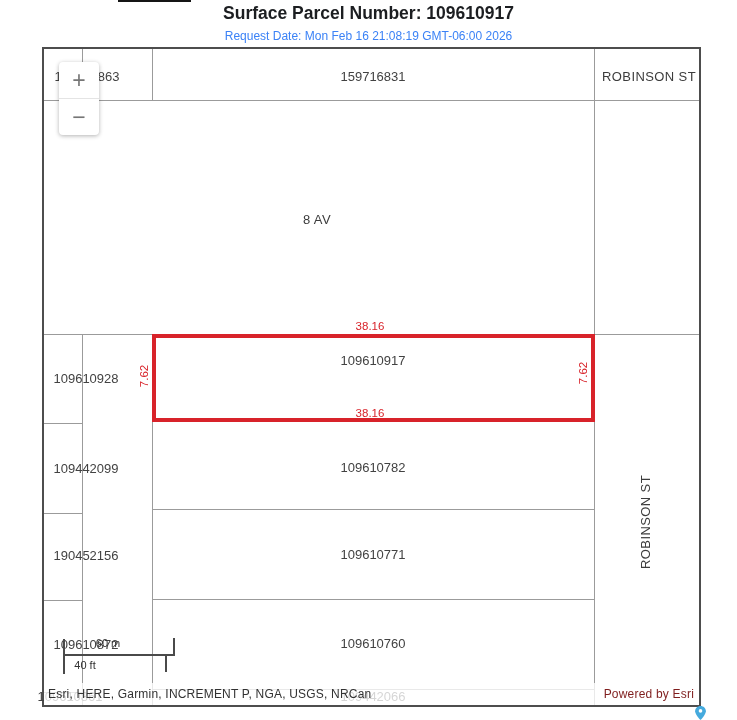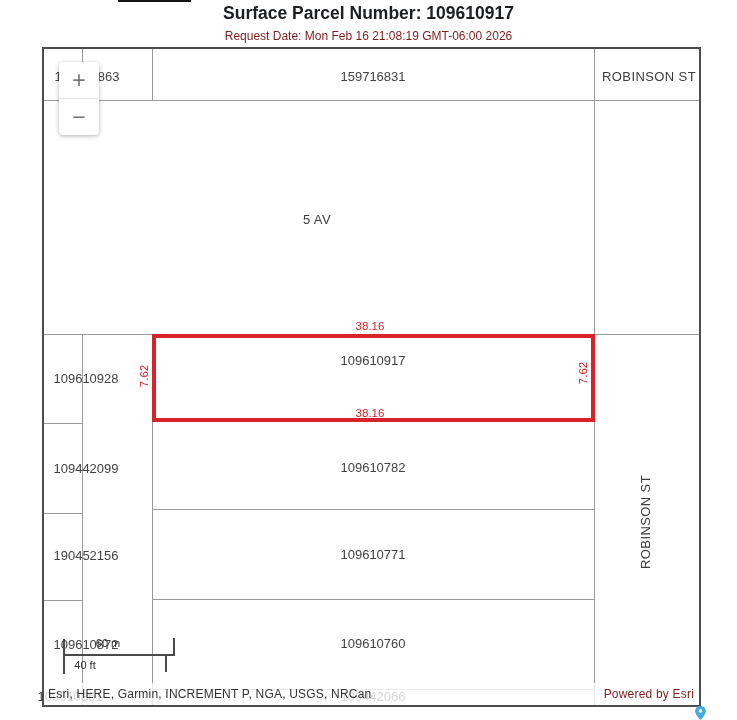--- a/index.html
+++ b/index.html
@@ -2,21 +2,21 @@
 <html><head>
 <meta charset="utf-8">
 <style>
   html,body{margin:0;padding:0;background:#fff;}
   .page{position:relative;width:737px;height:720px;background:#fff;overflow:hidden;
         font-family:"Liberation Sans",sans-serif;color:#222;border-radius:11px;}
   .artifact{position:absolute;left:118px;top:0;width:73px;height:2px;background:#151515;}
   .title{position:absolute;left:0;right:0;top:3px;text-align:center;
          font-size:17.5px;font-weight:bold;color:#1c1e21;}
   .subtitle{position:absolute;left:0;right:0;top:29px;text-align:center;
-            font-size:12px;color:#7f1d1d;}
+            font-size:12px;color:#3b82f6;}
   .map{position:absolute;left:42px;top:47px;width:659px;height:660px;
        border:2px solid #4d4d4d;box-sizing:border-box;background:#fff;}
   .vl{position:absolute;width:1px;background:#9b9b9b;}
   .hl{position:absolute;height:1px;background:#9b9b9b;}
   .plabel{position:absolute;transform:translate(-50%,-50%);font-size:13px;
           color:#424242;white-space:nowrap;}
   .street{color:#3c3c3c;letter-spacing:.4px;}
   .vstreet{position:absolute;transform:translate(-50%,-50%) rotate(-90deg);
            font-size:13px;color:#3c3c3c;letter-spacing:.4px;white-space:nowrap;}
   .sel-rect{position:absolute;left:108px;top:285px;width:443px;height:88px;
@@ -65,21 +65,21 @@
     <div class="hl" style="top:464px;left:0;width:38px"></div>
     <div class="hl" style="top:460px;left:108px;width:442px"></div>
     <div class="hl" style="top:551px;left:0;width:38px"></div>
     <div class="hl" style="top:550px;left:108px;width:442px"></div>
     <div class="hl" style="top:643px;left:0;width:38px"></div>
     <div class="hl" style="top:640px;left:108px;width:442px"></div>
 
     <span class="plabel" style="left:43px;top:27px">109610863</span>
     <span class="plabel" style="left:329px;top:27px">159716831</span>
     <span class="plabel street" style="left:605px;top:27px">ROBINSON ST</span>
-    <span class="plabel street" style="left:273px;top:170px">5 AV</span>
+    <span class="plabel street" style="left:273px;top:170px">8 AV</span>
     <span class="plabel" style="left:42px;top:329px">109610928</span>
     <span class="plabel" style="left:42px;top:419px">109442099</span>
     <span class="plabel" style="left:329px;top:418px">109610782</span>
     <span class="plabel" style="left:42px;top:506px">190452156</span>
     <span class="plabel" style="left:329px;top:505px">109610771</span>
     <span class="plabel" style="left:42px;top:595px">109610872</span>
     <span class="plabel" style="left:329px;top:594px">109610760</span>
     <span class="plabel underlay" style="left:26px;top:647px">109610861</span>
     <span class="plabel underlay" style="left:329px;top:647px">109442066</span>
     <span class="vstreet" style="left:601px;top:473px">ROBINSON ST</span>

